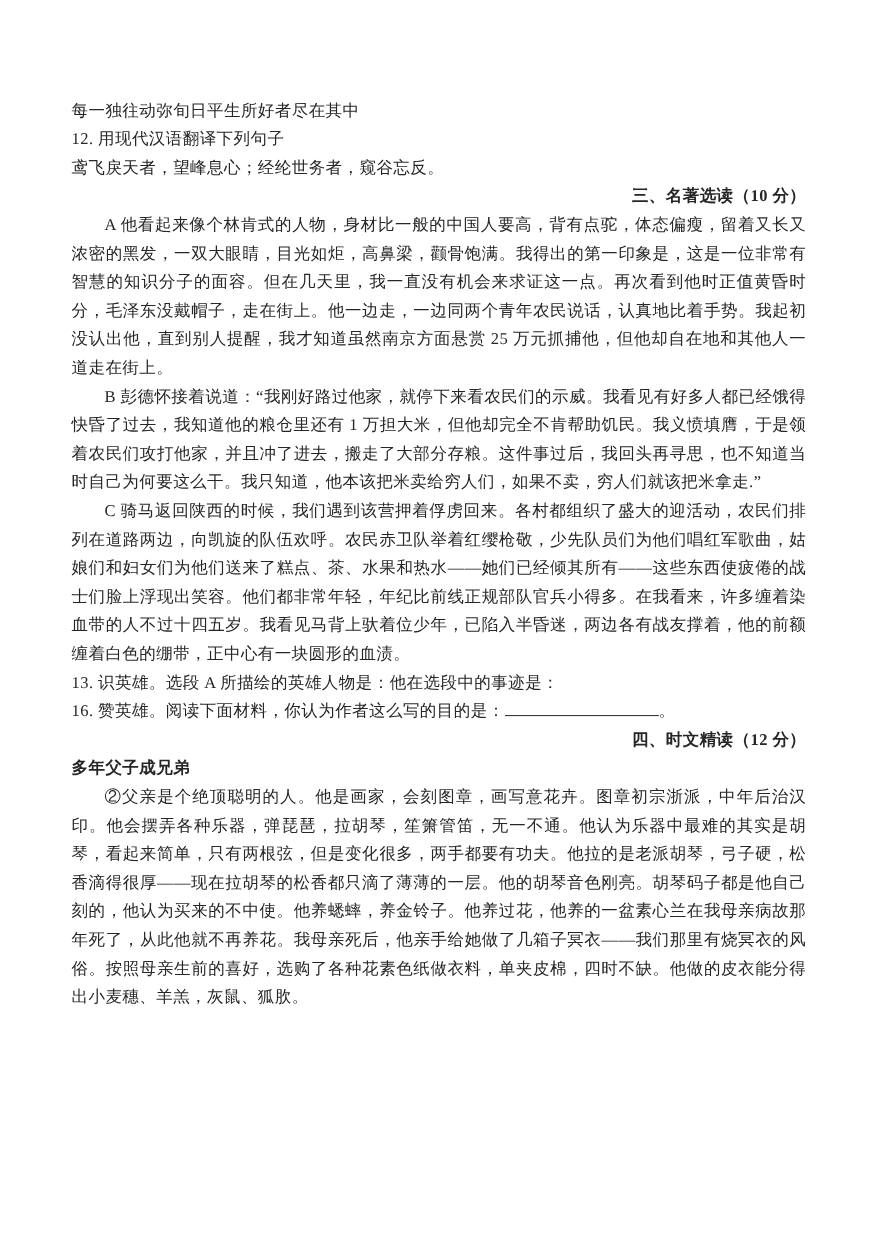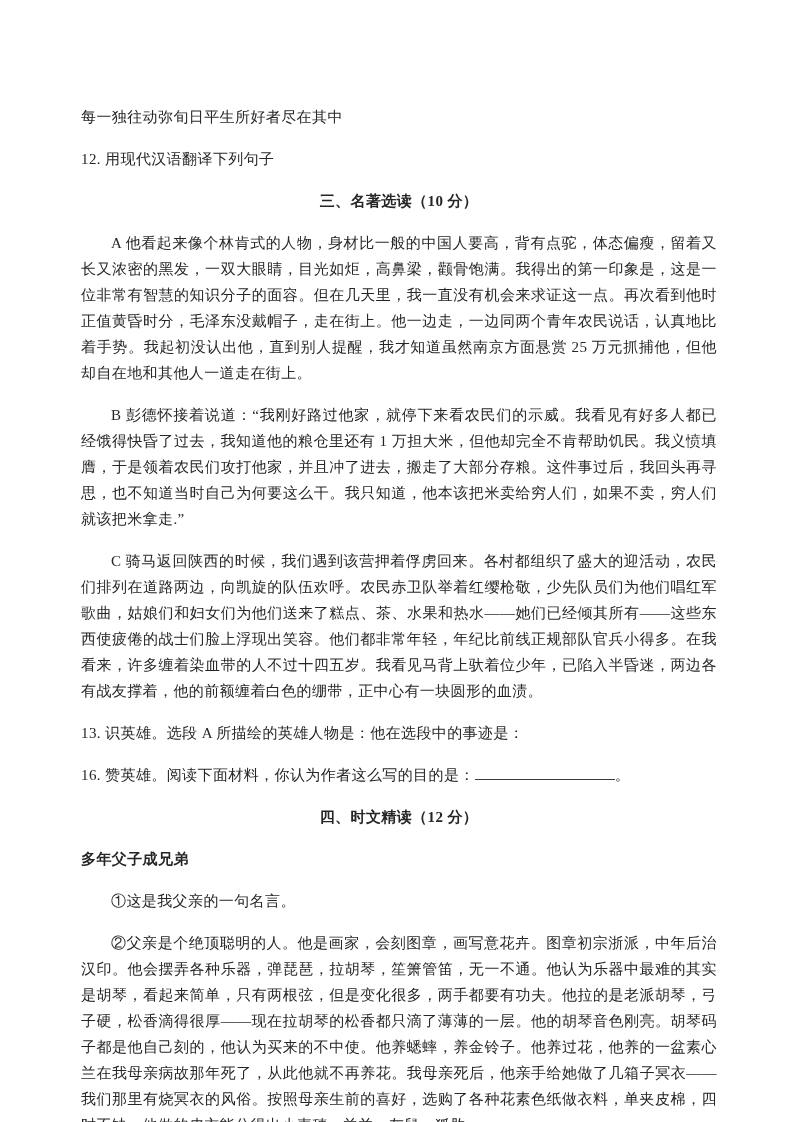--- a/index.html
+++ b/index.html
@@ -16,44 +16,45 @@
   }
   .page {
     box-sizing: border-box;
     width: 793px;
     padding: 88px 60px 0 65px;
   }
   .line, .para, .section, .essay-title {
     font-size: 15px;
     line-height: 26px;
     letter-spacing: 0.4px;
-    margin: 16px;
+    margin: 0;
     text-align: justify;
   }
   .indent { text-indent: 2em; }
-  .section { font-weight: bold; text-align: center; }
+  .section { font-weight: bold; text-align: right; }
   .essay-title { text-align: left; font-weight: bold; text-indent: 0; }
   .blank {
     display: inline-block;
     border-bottom: 1px solid #3a3a3a;
     height: 14px;
     vertical-align: baseline;
   }
   .blank-15 { width: 150px; }
   .blank-16 { width: 140px; }
 </style>
 </head>
 <body>
 
 <div class="page">
 
   <div class="line">每一独往动弥旬日平生所好者尽在其中</div>
 
   <div class="line">12. 用现代汉语翻译下列句子</div>
 
+  <div class="line">鸢飞戾天者，望峰息心；经纶世务者，窥谷忘反。</div>
 
   <div class="section">三、名著选读（10 分）</div>
 
   <p class="para indent">A 他看起来像个林肯式的人物，身材比一般的中国人要高，背有点驼，体态偏瘦，留着又长又浓密的黑发，一双大眼睛，目光如炬，高鼻梁，颧骨饱满。我得出的第一印象是，这是一位非常有智慧的知识分子的面容。但在几天里，我一直没有机会来求证这一点。再次看到他时正值黄昏时分，毛泽东没戴帽子，走在街上。他一边走，一边同两个青年农民说话，认真地比着手势。我起初没认出他，直到别人提醒，我才知道虽然南京方面悬赏 25 万元抓捕他，但他却自在地和其他人一道走在街上。</p>
 
   <p class="para indent">B 彭德怀接着说道：“我刚好路过他家，就停下来看农民们的示威。我看见有好多人都已经饿得快昏了过去，我知道他的粮仓里还有 1 万担大米，但他却完全不肯帮助饥民。我义愤填膺，于是领着农民们攻打他家，并且冲了进去，搬走了大部分存粮。这件事过后，我回头再寻思，也不知道当时自己为何要这么干。我只知道，他本该把米卖给穷人们，如果不卖，穷人们就该把米拿走.”</p>
 
   <p class="para indent">C 骑马返回陕西的时候，我们遇到该营押着俘虏回来。各村都组织了盛大的迎活动，农民们排列在道路两边，向凯旋的队伍欢呼。农民赤卫队举着红缨枪敬，少先队员们为他们唱红军歌曲，姑娘们和妇女们为他们送来了糕点、茶、水果和热水——她们已经倾其所有——这些东西使疲倦的战士们脸上浮现出笑容。他们都非常年轻，年纪比前线正规部队官兵小得多。在我看来，许多缠着染血带的人不过十四五岁。我看见马背上驮着位少年，已陷入半昏迷，两边各有战友撑着，他的前额缠着白色的绷带，正中心有一块圆形的血渍。</p>
 
 
@@ -63,17 +64,16 @@
 
   <div class="line">
     <span>16. 赞英雄。阅读下面材料，你认为作者这么写的目的是：</span><span class="blank blank-16"></span><span>。</span>
   </div>
 
 
   <div class="section">四、时文精读（12 分）</div>
 
   <div class="essay-title">多年父子成兄弟</div>
 
-  <p class="para indent">①这是我父亲的一句名言。</p>
 
   <p class="para indent">②父亲是个绝顶聪明的人。他是画家，会刻图章，画写意花卉。图章初宗浙派，中年后治汉印。他会摆弄各种乐器，弹琵琶，拉胡琴，笙箫管笛，无一不通。他认为乐器中最难的其实是胡琴，看起来简单，只有两根弦，但是变化很多，两手都要有功夫。他拉的是老派胡琴，弓子硬，松香滴得很厚——现在拉胡琴的松香都只滴了薄薄的一层。他的胡琴音色刚亮。胡琴码子都是他自己刻的，他认为买来的不中使。他养蟋蟀，养金铃子。他养过花，他养的一盆素心兰在我母亲病故那年死了，从此他就不再养花。我母亲死后，他亲手给她做了几箱子冥衣——我们那里有烧冥衣的风俗。按照母亲生前的喜好，选购了各种花素色纸做衣料，单夹皮棉，四时不缺。他做的皮衣能分得出小麦穗、羊羔，灰鼠、狐肷。</p>
 
 </div>
 
 </body></html>

